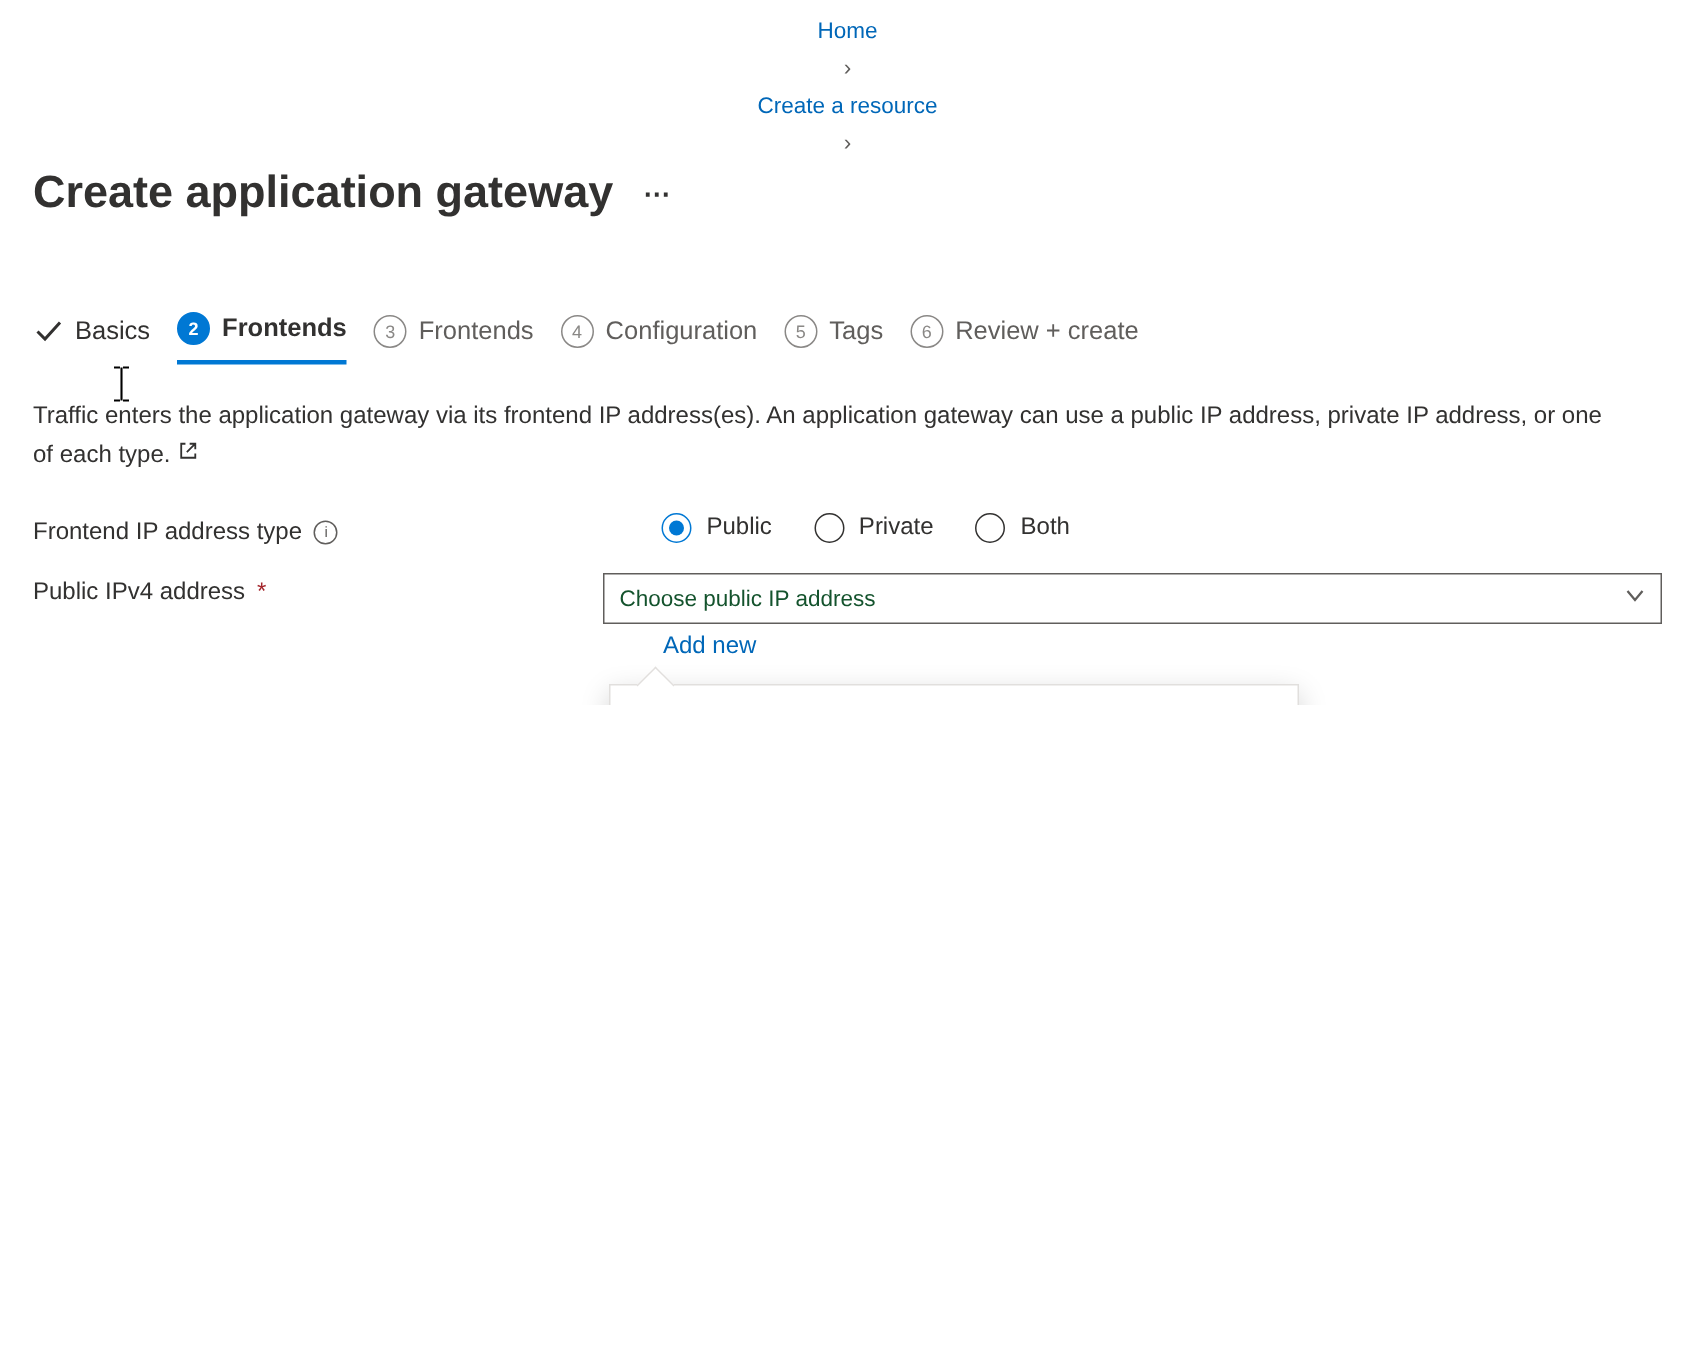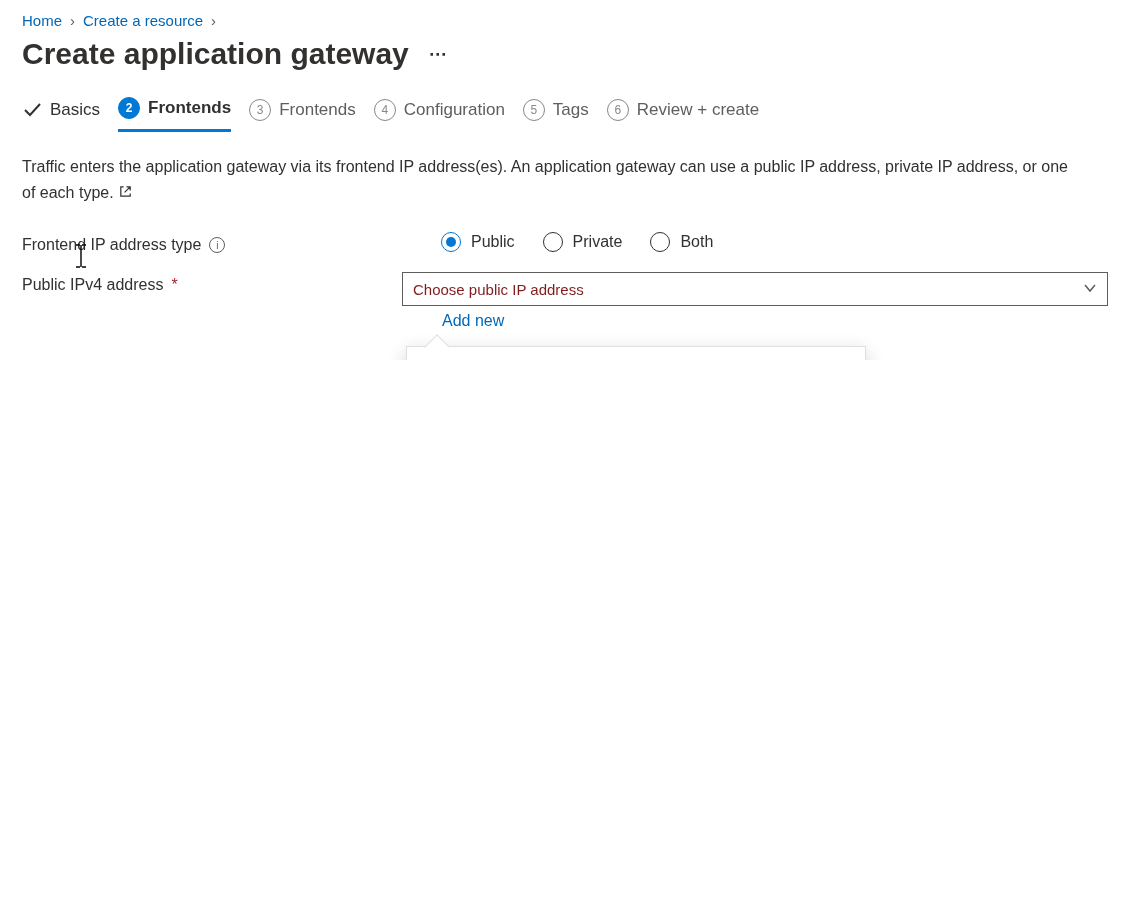--- a/index.html
+++ b/index.html
@@ -13,29 +13,30 @@
     width: 1130px;
   }
   a.link { color: #0067b8; text-decoration: none; }
 
   .breadcrumb {
     display: flex;
     align-items: center;
     gap: 8px;
     font-size: 15px;
     margin-bottom: 4px;
+    flex-direction: column;
   }
   .breadcrumb .chev {
     color: #605e5c;
   }
 
   h1.page-title {
     font-size: 30px;
     font-weight: 600;
-    margin: 8px 0 20px 0;
+    margin: 8px 0 56px 0;
     display: flex;
     align-items: center;
     gap: 20px;
   }
   .more-dots {
     font-size: 18px;
     letter-spacing: 2px;
     color: #323130;
     cursor: pointer;
   }
@@ -133,21 +134,21 @@
   .radio.disabled { color: #a19f9d; cursor: default; }
   .radio.disabled .dot { border-color: #c8c6c4; }
   .radio.disabled.selected .dot::after { background: #a19f9d; }
 
   .select {
     width: 100%;
     height: 34px;
     border: 1px solid #605e5c;
     display: flex; align-items: center; justify-content: space-between;
     padding: 0 10px;
-    color: #7f1d1d;
+    color: #14532d;
     font-size: 15px;
     cursor: pointer;
     background: #fff;
   }
 
   .addnew-wrap { position: relative; }
   .add-new-link { display: inline-block; margin-top: 6px; font-size: 16px; margin-left: 40px; }
 
   .callout-pointer {
     position: absolute;

